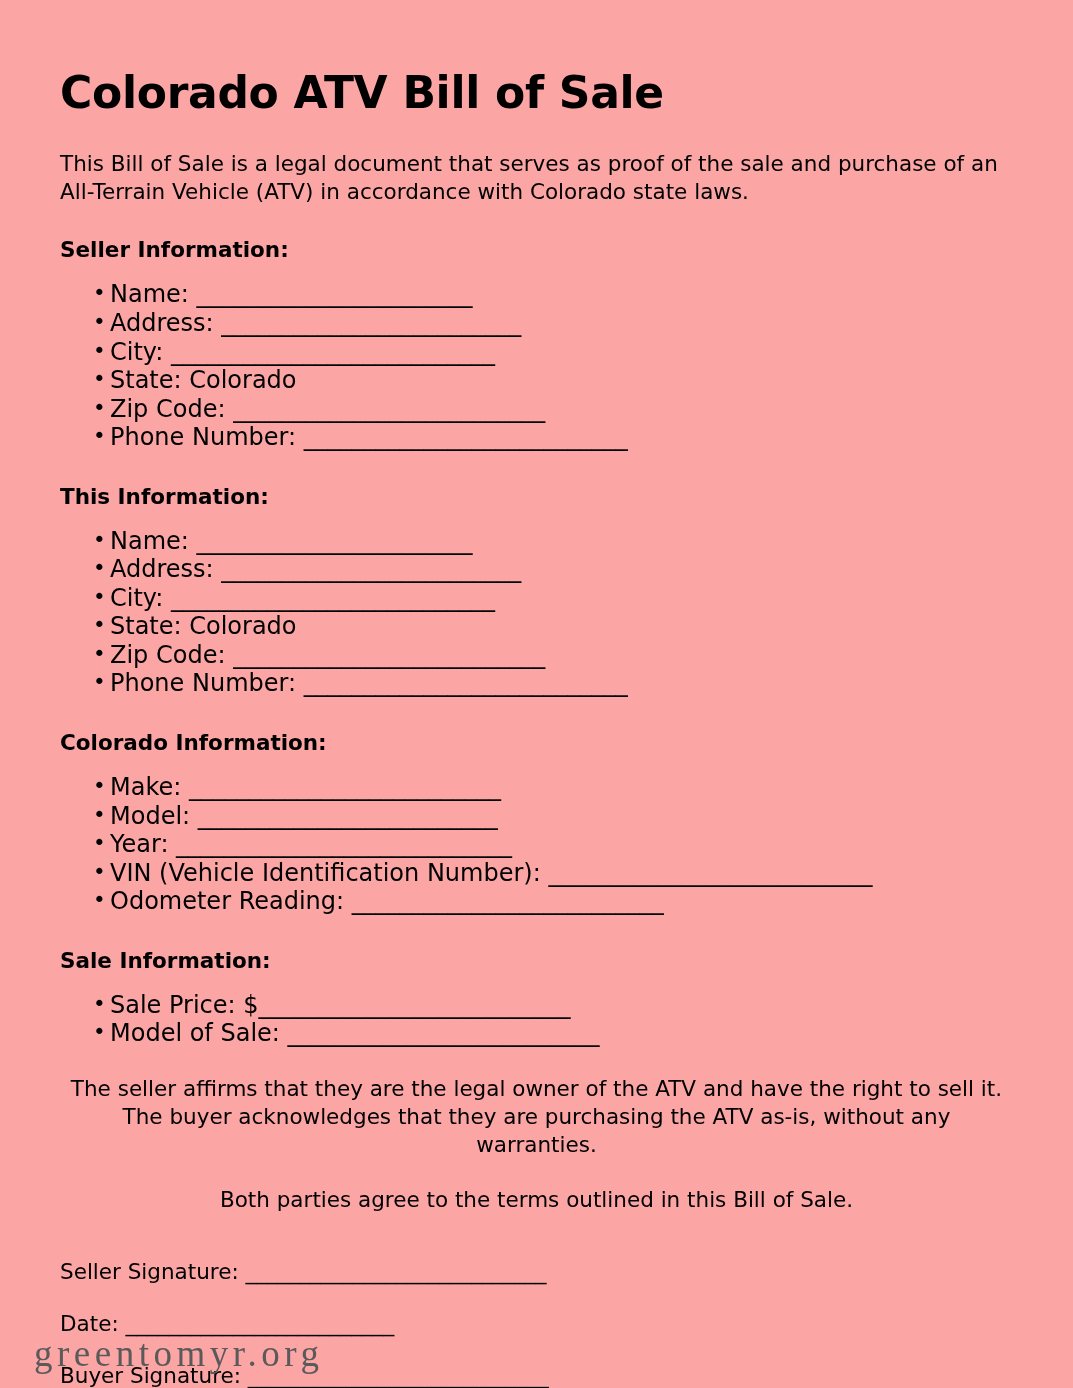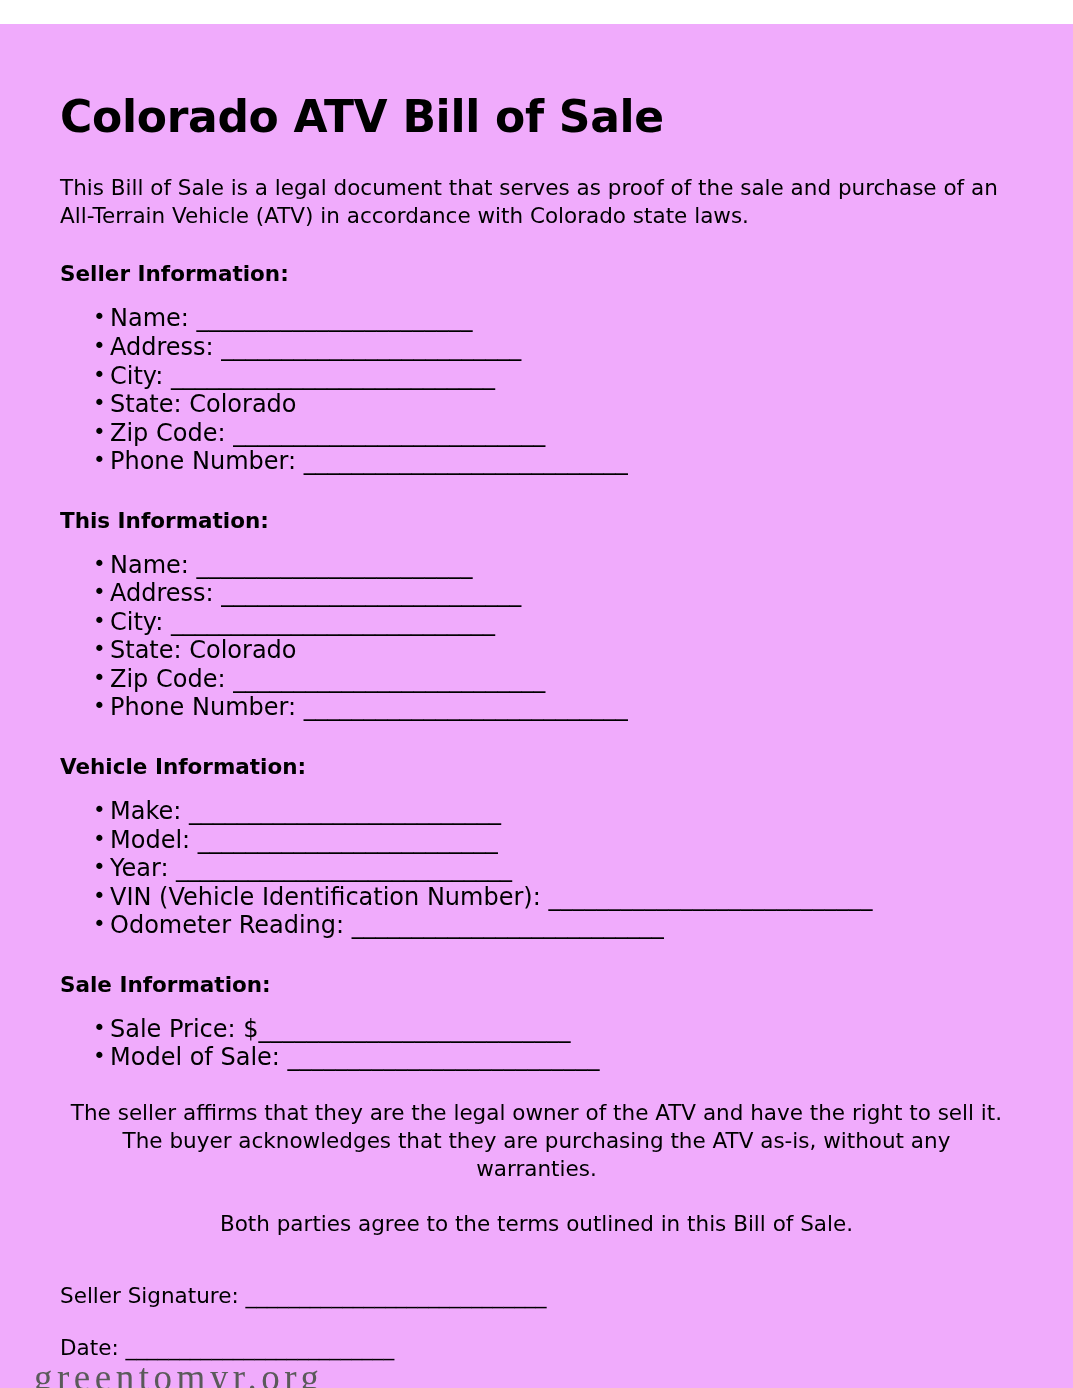--- a/index.html
+++ b/index.html
@@ -11,23 +11,22 @@
     width: 1073px;
     height: 1388px;
     font-family: "DejaVu Sans", sans-serif;
     color: #000000;
     overflow: hidden;
     position: relative;
   }
   .page {
     position: absolute;
     inset: 0;
-    background: #f0abfc;
+    background: #fca5a5;
     padding: 0;
-    margin-top: 24px;
   }
   .content {
     position: absolute;
     left: 60px;
     top: 0;
     width: 953px;
   }
   .doc-title {
     font-size: 44px;
     font-weight: bold;
@@ -122,21 +121,21 @@
     <h2 class="section-heading">This Information:</h2>
     <ul class="field-list">
       <li>Name: _______________________</li>
       <li>Address: _________________________</li>
       <li>City: ___________________________</li>
       <li>State: Colorado</li>
       <li>Zip Code: __________________________</li>
       <li>Phone Number: ___________________________</li>
     </ul>
 
-    <h2 class="section-heading">Vehicle Information:</h2>
+    <h2 class="section-heading">Colorado Information:</h2>
     <ul class="field-list">
       <li>Make: __________________________</li>
       <li>Model: _________________________</li>
       <li>Year: ____________________________</li>
       <li>VIN (Vehicle Identification Number): ___________________________</li>
       <li>Odometer Reading: __________________________</li>
     </ul>
 
     <h2 class="section-heading">Sale Information:</h2>
     <ul class="field-list">

